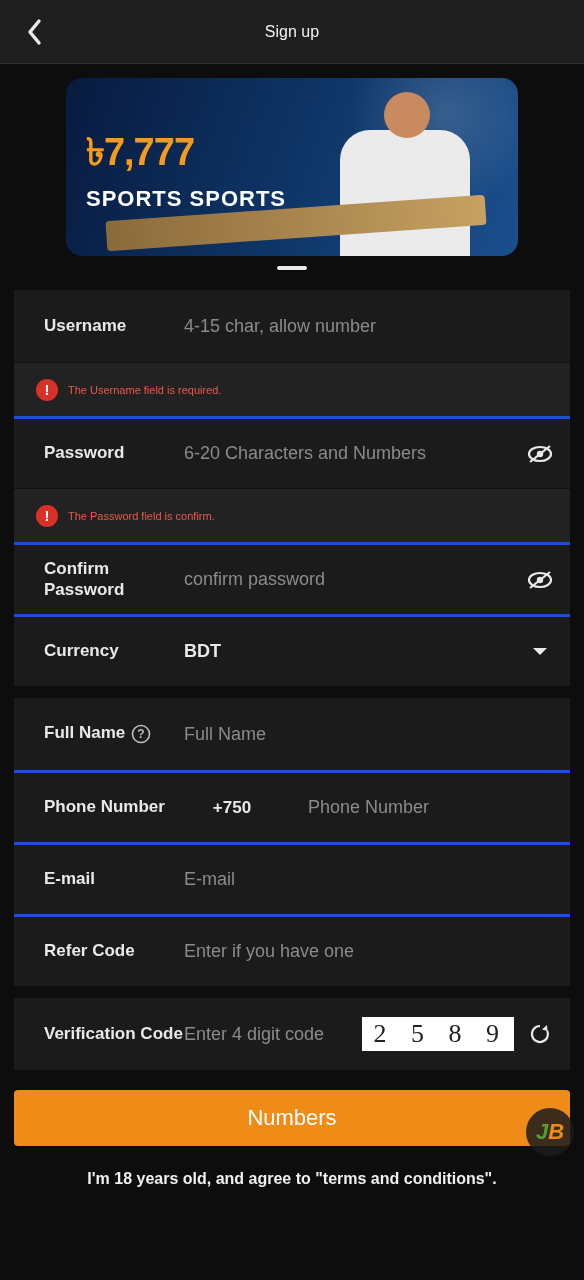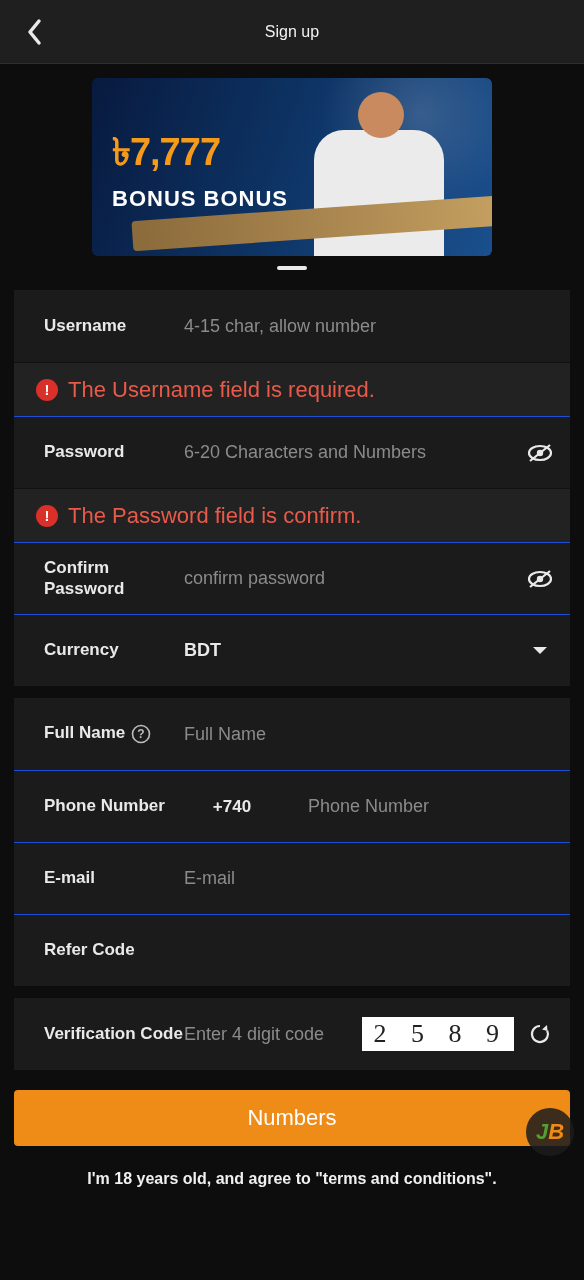--- a/index.html
+++ b/index.html
@@ -36,24 +36,24 @@
     font-weight: 500;
     color: #f2f2f2;
   }
   .banner-wrap {
     padding: 14px 0 8px 0;
     display: flex;
     flex-direction: column;
     align-items: center;
   }
   .banner {
-    width: 400px;
+    width: 452px;
     height: 178px;
     background: linear-gradient(110deg, #081a3f 0%, #0d3262 45%, #1a4f8d 100%);
-    border-radius: 6px;
+    border-radius: 16px;
     position: relative;
     overflow: hidden;
     display: flex;
     align-items: center;
   }
   .banner-text {
     padding-left: 20px;
   }
   .banner-bonus {
     font-family: "Arial Black", Arial, sans-serif;
@@ -114,21 +114,21 @@
   }
   .section {
     background: #1b1b1b;
     margin: 12px 14px 0 14px;
   }
   .row {
     display: flex;
     align-items: center;
     min-height: 72px;
     padding: 0 16px 0 30px;
-    border-top: 1px solid #1d4ed8;
+    border-top: 3px solid #1d4ed8;
   }
   .row:first-child { border-top: none; }
   .label {
     width: 140px;
     font-size: 17px;
     font-weight: 700;
     color: #e9e9e9;
     line-height: 1.2;
   }
   .label.narrow { width: 140px; }
@@ -166,21 +166,21 @@
     display: flex;
     align-items: center;
     justify-content: center;
     color: #fff;
     font-weight: 900;
     font-size: 15px;
     flex-shrink: 0;
   }
   .error-text {
     color: #e85a4a;
-    font-size: 22px;
+    font-size: 11px;
     text-align: right;
   }
   .currency-value {
     flex: 1;
     font-size: 18px;
     font-weight: 700;
     color: #e9e9e9;
   }
   .phone-code {
     width: 96px;
@@ -258,21 +258,21 @@
 
 <div class="banner-wrap">
   <div class="banner">
     <div class="banner-player">
       <div class="banner-body"></div>
       <div class="banner-head"></div>
     </div>
     <div class="banner-bat"></div>
     <div class="banner-text">
       <div class="banner-bonus">৳7,777</div>
-      <div class="banner-sub">BONUS BONUS</div>
+      <div class="banner-sub">SPORTS SPORTS</div>
     </div>
   </div>
   <div class="pager"></div>
 </div>
 
 <div class="section">
   <div class="row">
     <div class="label">Username</div>
     <input class="input" placeholder="4-15 char, allow number" style="">
   </div>
@@ -324,29 +324,30 @@
           <svg width="20" height="20" viewBox="0 0 20 20">
             <circle cx="10" cy="10" r="8.5" stroke="#bcbcbc" stroke-width="1.6" fill="none"></circle>
             <text x="10" y="14" text-anchor="middle" font-size="12" fill="#bcbcbc" font-family="Arial">?</text>
           </svg>
         </span>
     </div>
     <input class="input" placeholder="Full Name" style="">
   </div>
   <div class="row">
     <div class="label">Phone Number</div>
-    <div class="phone-code">+740</div>
+    <div class="phone-code">+750</div>
     <input class="input" style="padding-left: 28px;" placeholder="Phone Number">
   </div>
   <div class="row">
     <div class="label">E-mail</div>
     <input class="input" placeholder="E-mail" style="">
   </div>
   <div class="row">
     <div class="label">Refer Code</div>
+    <input class="input" placeholder="Enter if you have one" style="">
   </div>
 </div>
 
 <div class="section">
   <div class="row">
     <div class="label narrow">Verification Code</div>
     <input class="input" style="min-width: 0px;" placeholder="Enter 4 digit code">
     <div class="captcha-box">2 5 8 9</div>
     <div class="refresh-icon" style="margin-left:12px">
       <svg width="22" height="22" viewBox="0 0 22 22">

